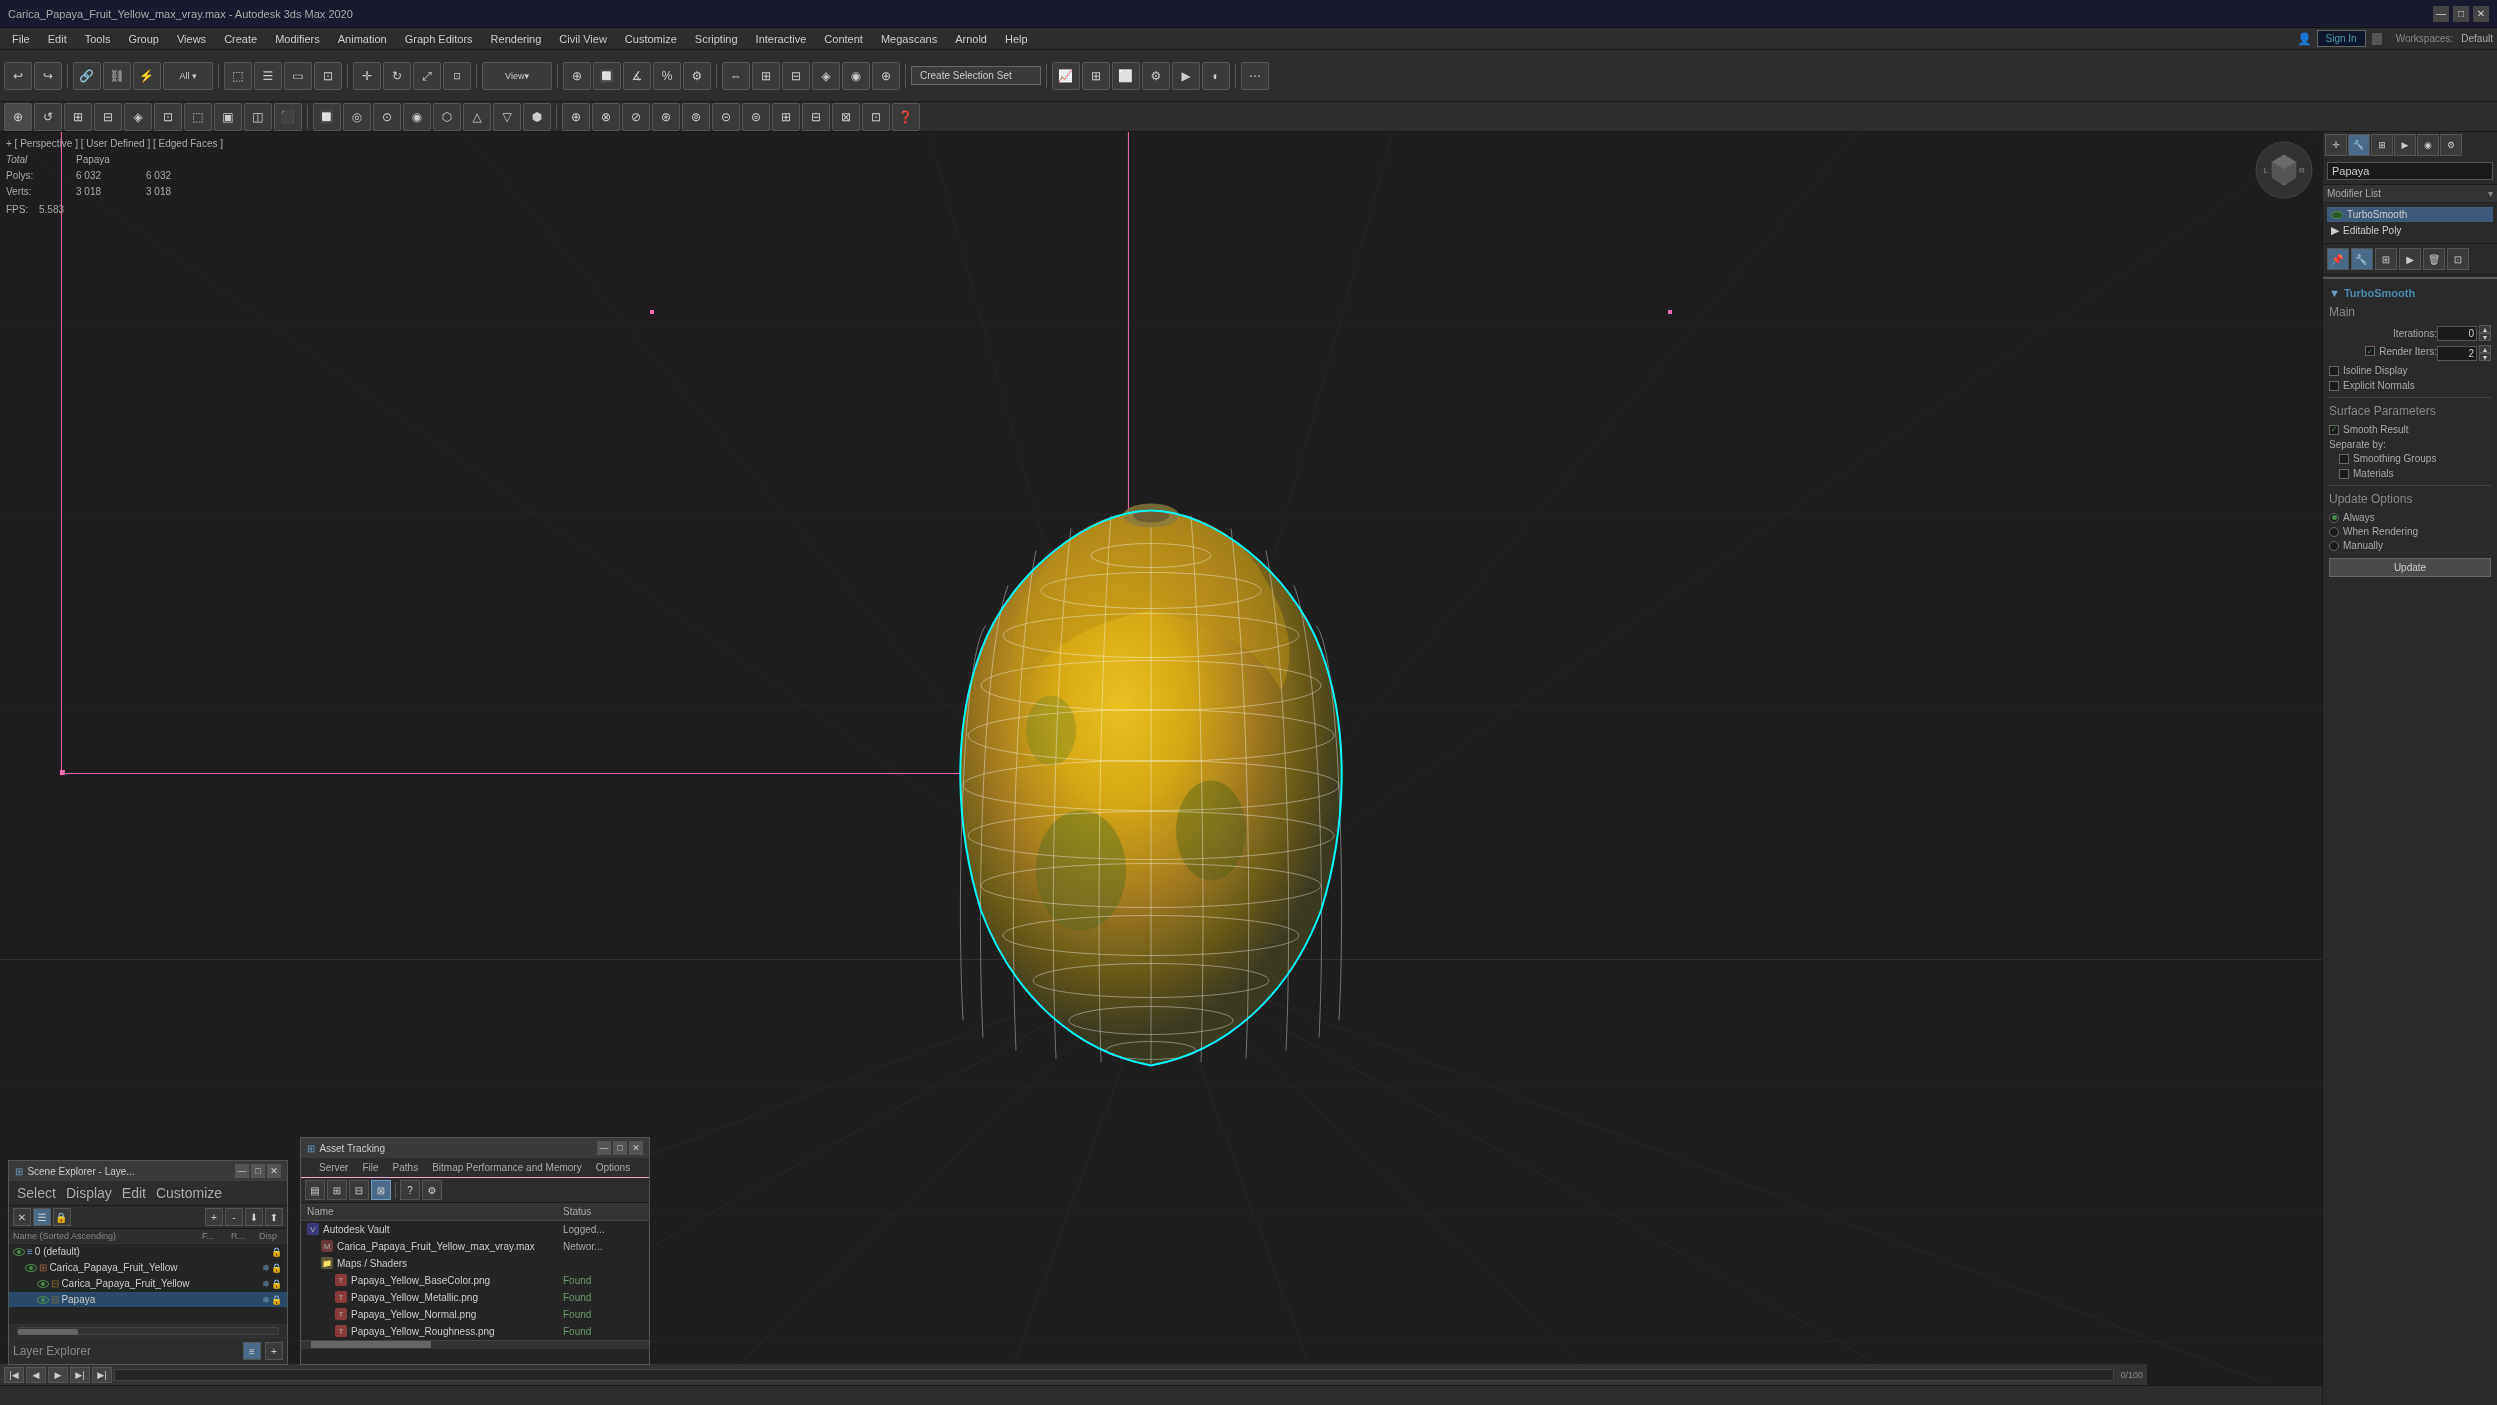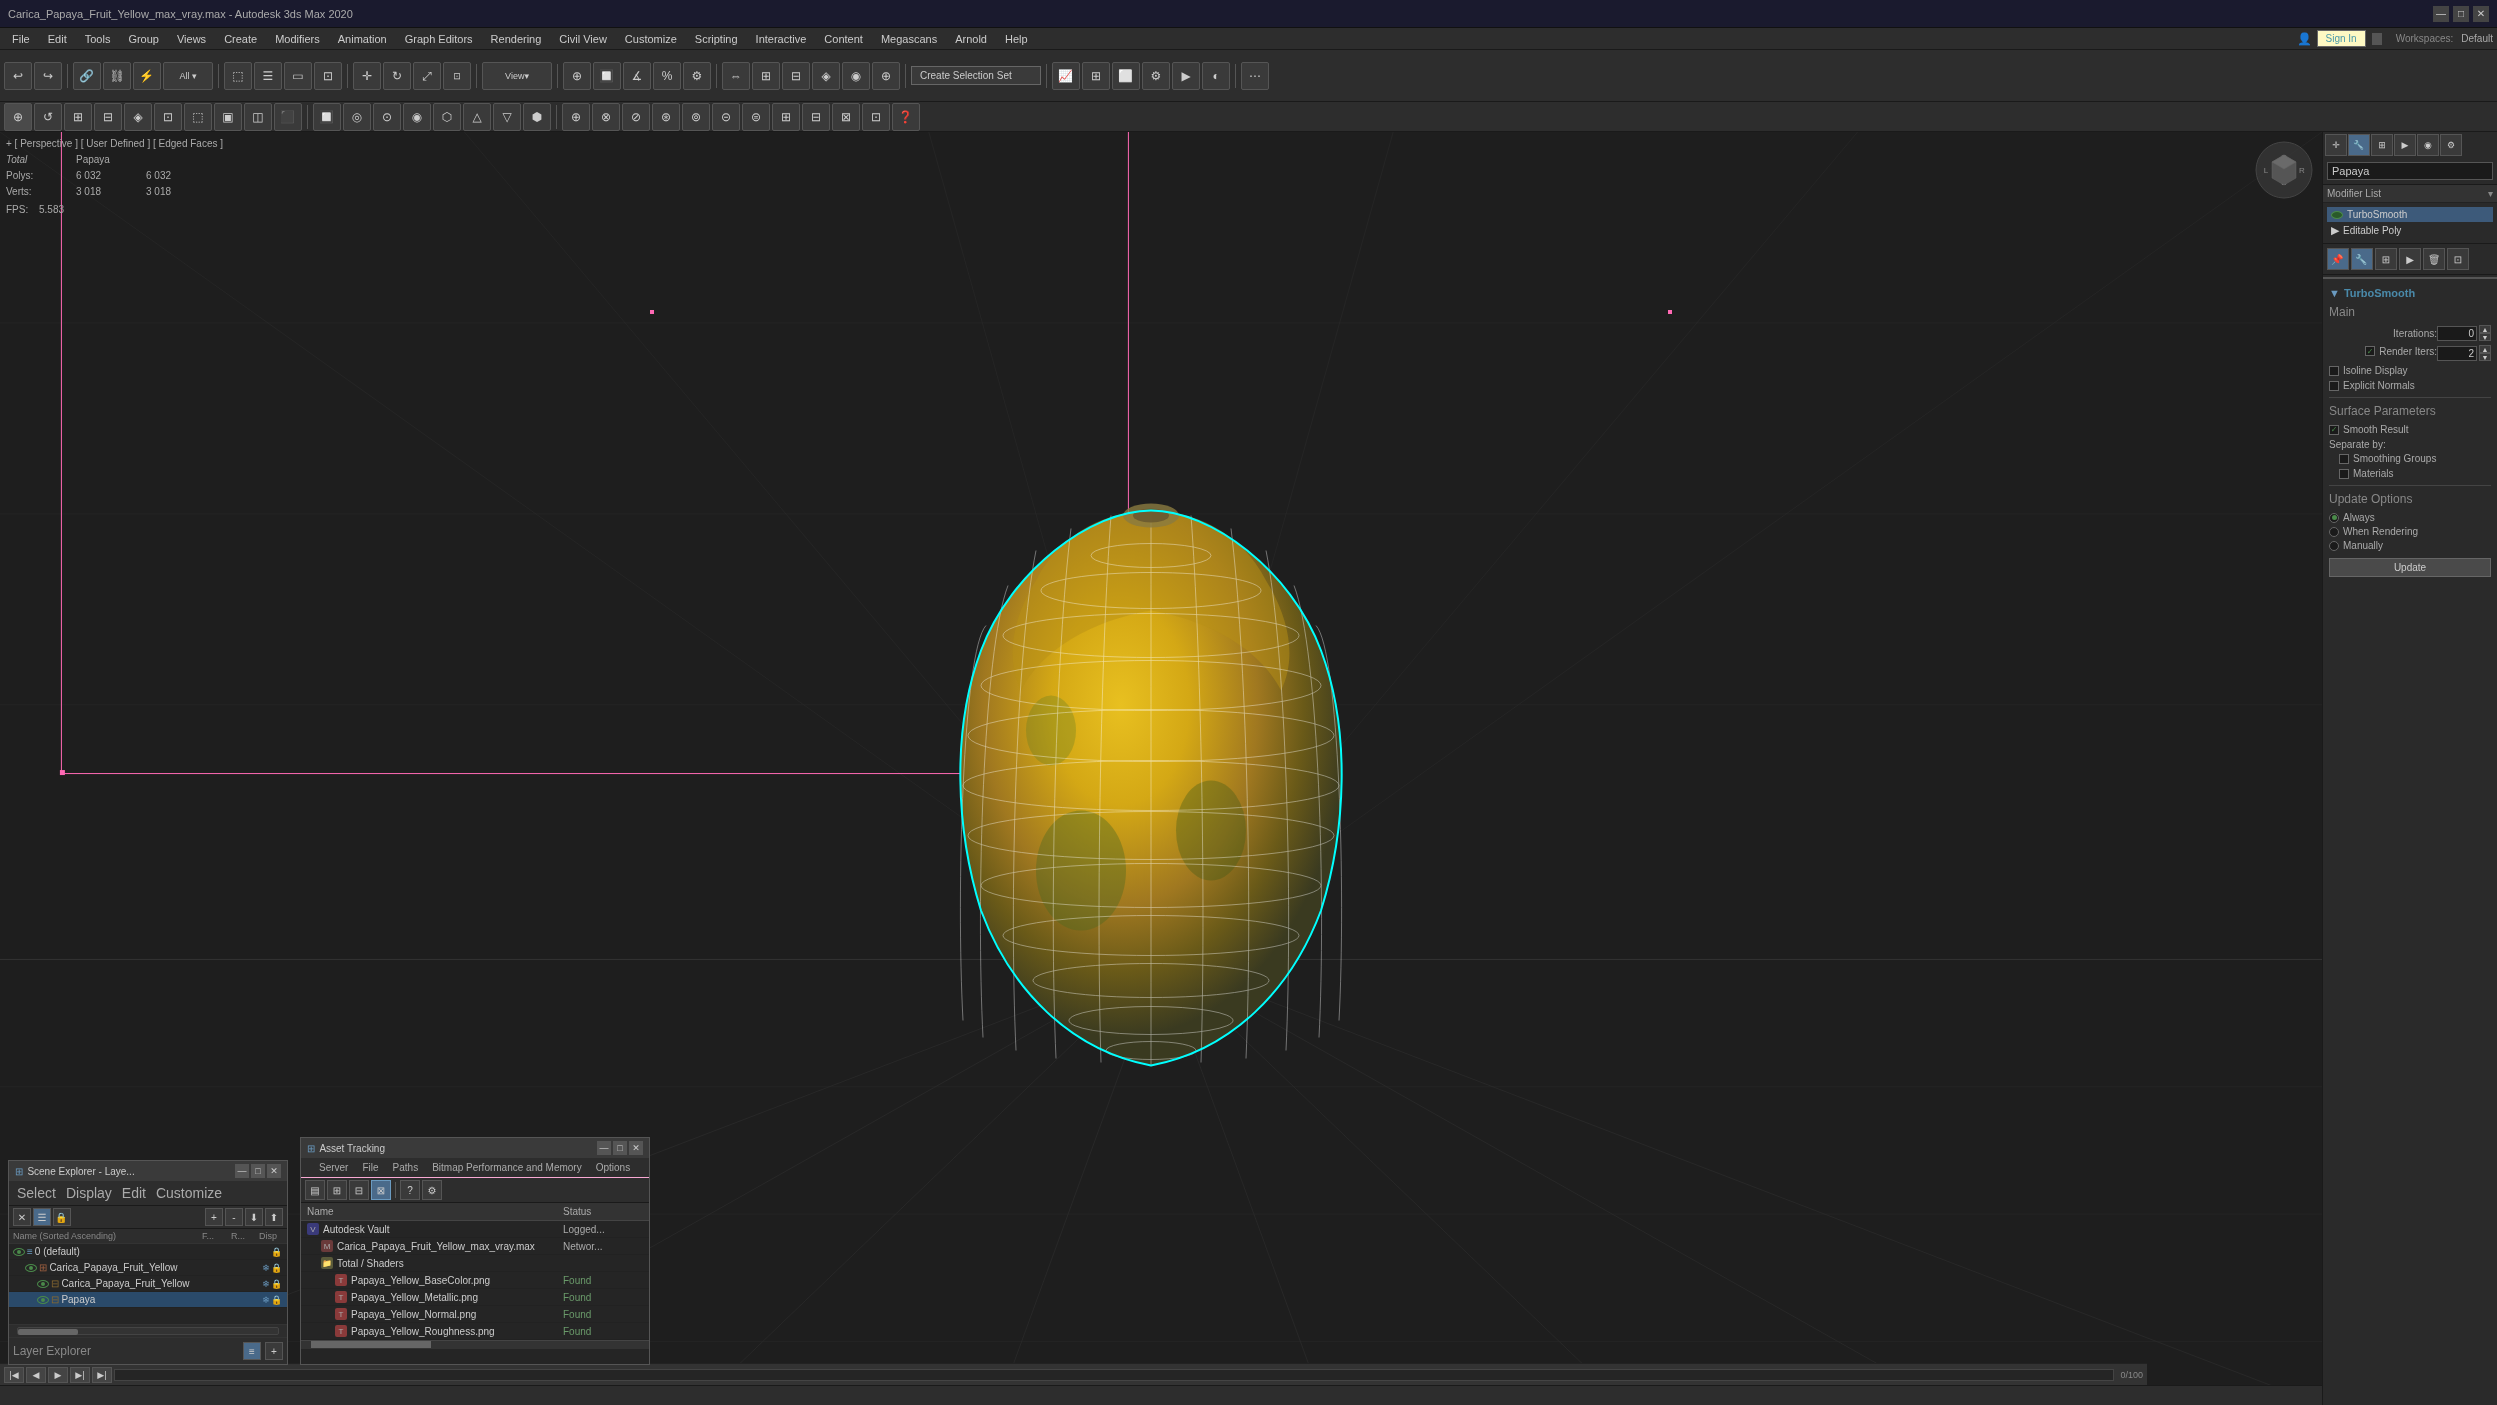--- a/index.html
+++ b/index.html
@@ -652,21 +652,21 @@
       font-size: 10px;
     }
 
     
     #sign-in-area {
       display: flex;
       align-items: center;
       gap: 4px;
     }
     #sign-in-btn {
-      background: #fef9c3;
+      background: #0f172a;
       border: 1px solid #666;
       color: #4a9aaa;
       padding: 2px 8px;
       font-size: 10px;
       cursor: pointer;
     }
     #workspaces-label {
       color: #888;
       font-size: 10px;
       margin-left: 8px;
@@ -1188,21 +1188,21 @@
         </div>
 
         <div class="at-row indent1">
           <span class="at-icon file">M</span>
           <span class="at-row-name">Carica_Papaya_Fruit_Yellow_max_vray.max</span>
           <span class="at-row-status" style="color:#aaa;">Networ...</span>
         </div>
 
         <div class="at-row indent1">
           <span class="at-icon folder">📁</span>
-          <span class="at-row-name">Total / Shaders</span>
+          <span class="at-row-name">Maps / Shaders</span>
           <span class="at-row-status"></span>
         </div>
 
         <div class="at-row indent2">
           <span class="at-icon file" style="background:#8a3a3a;">T</span>
           <span class="at-row-name">Papaya_Yellow_BaseColor.png</span>
           <span class="at-row-status">Found</span>
         </div>
 
         <div class="at-row indent2">

